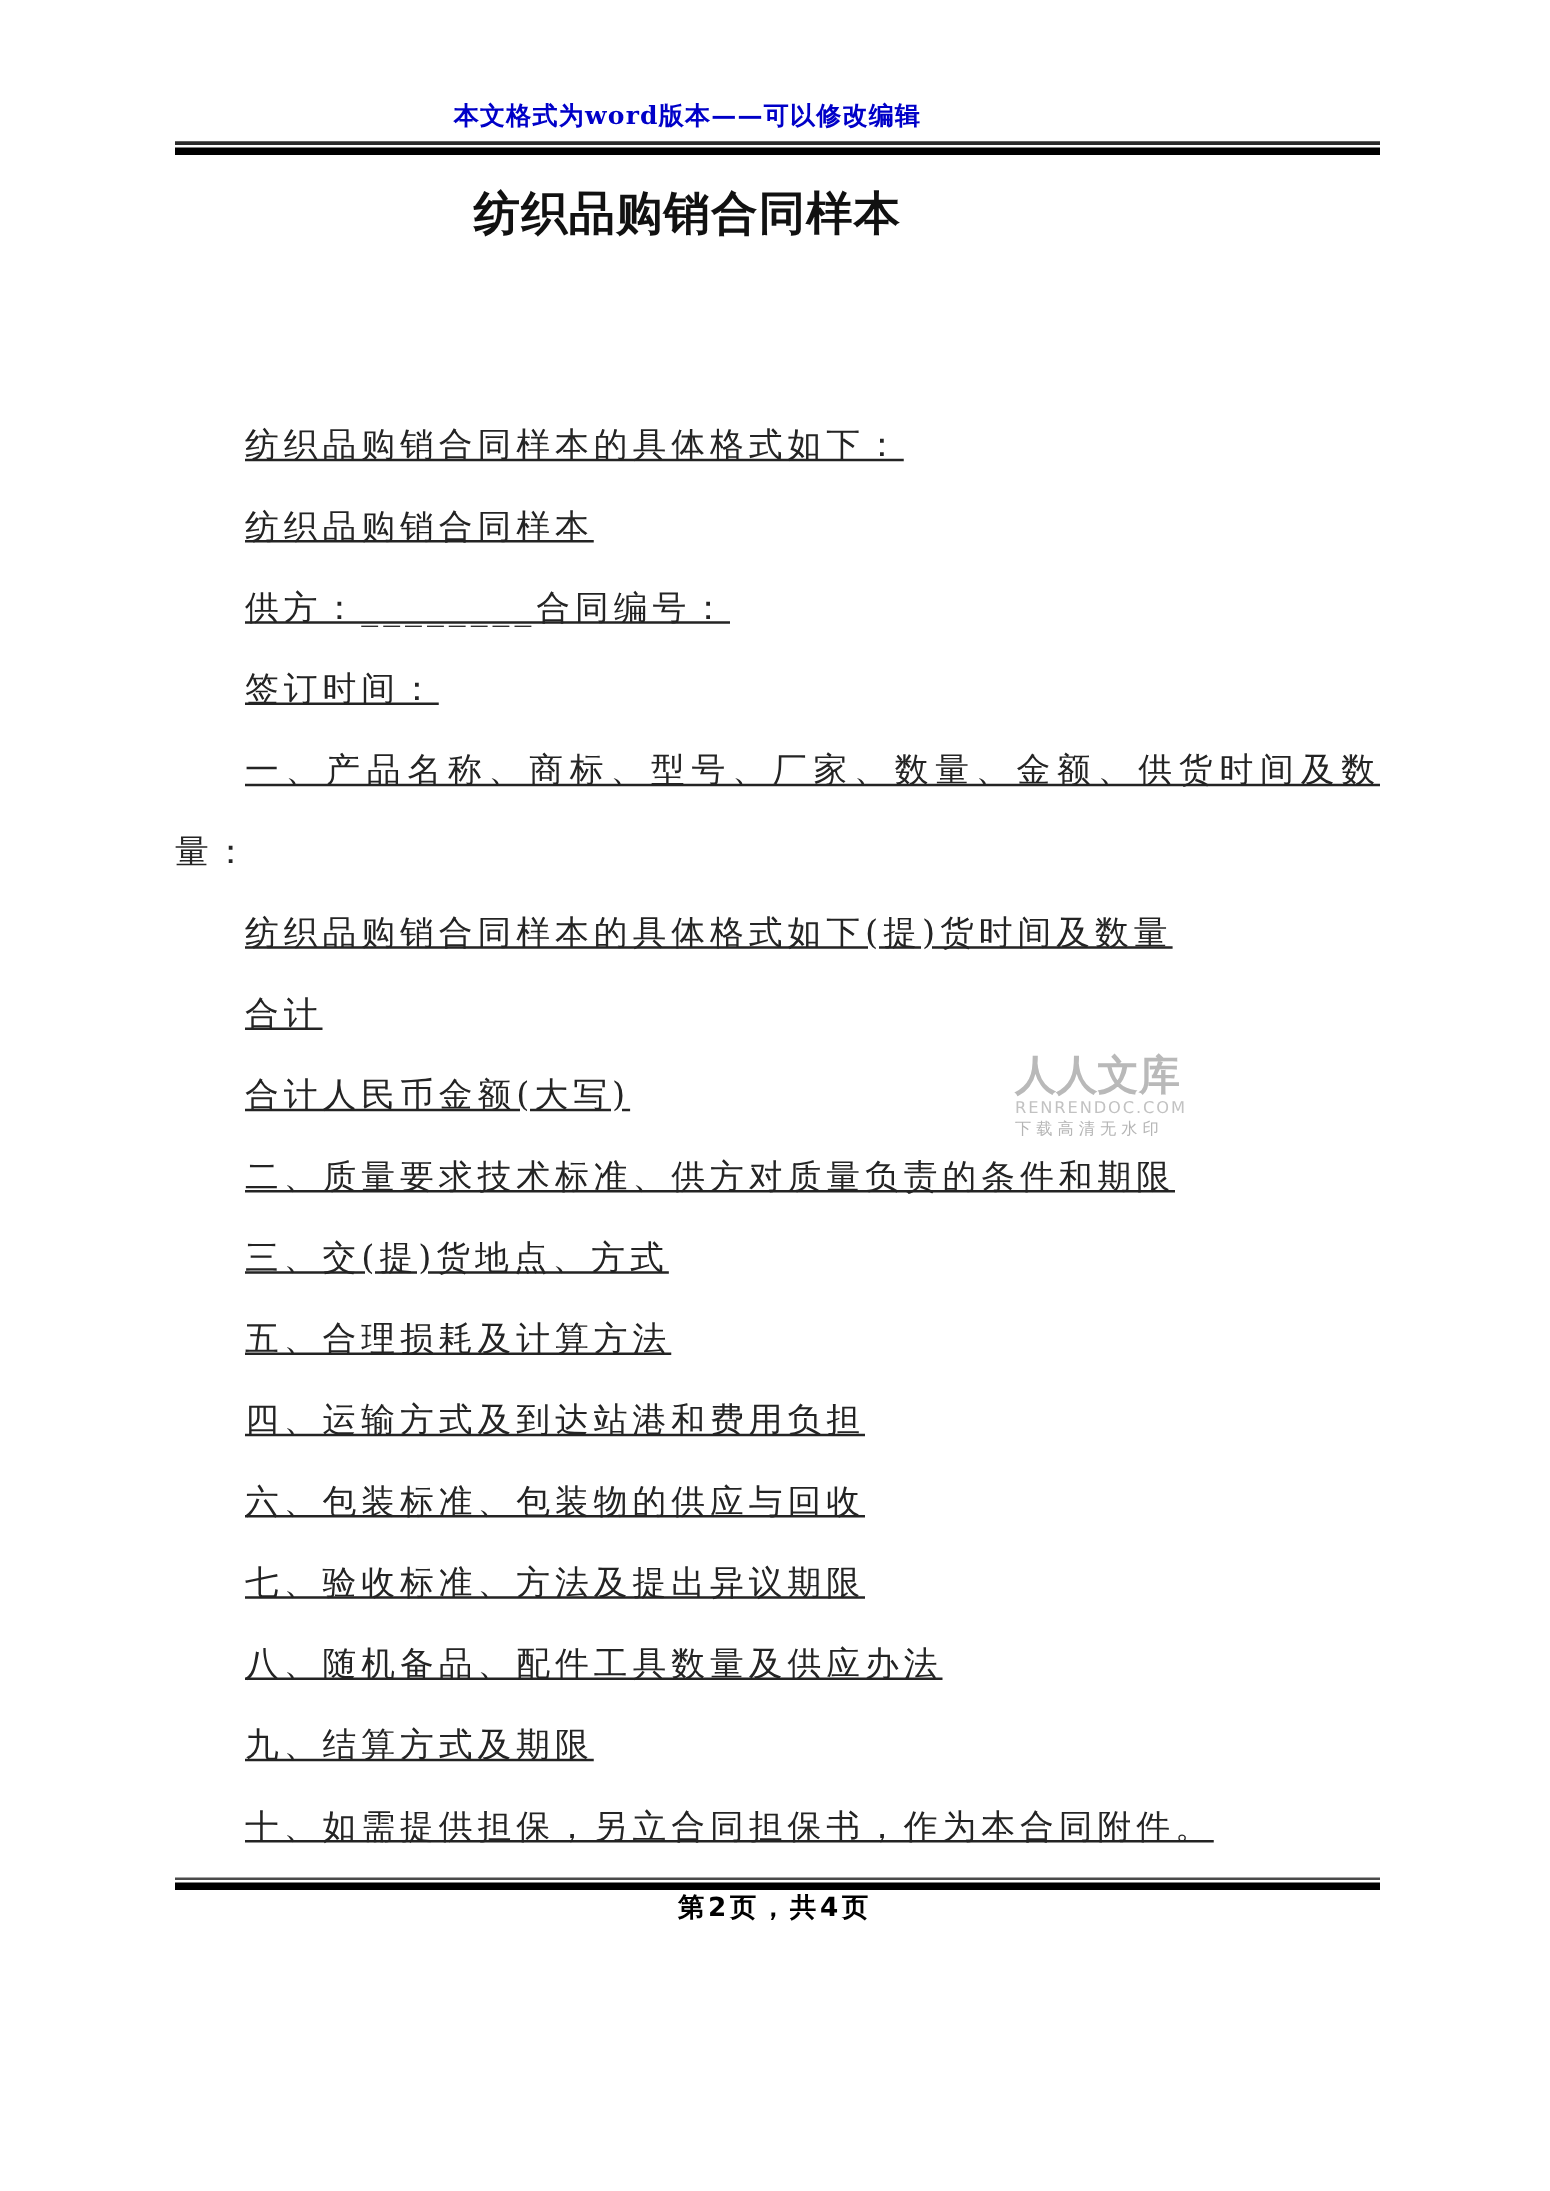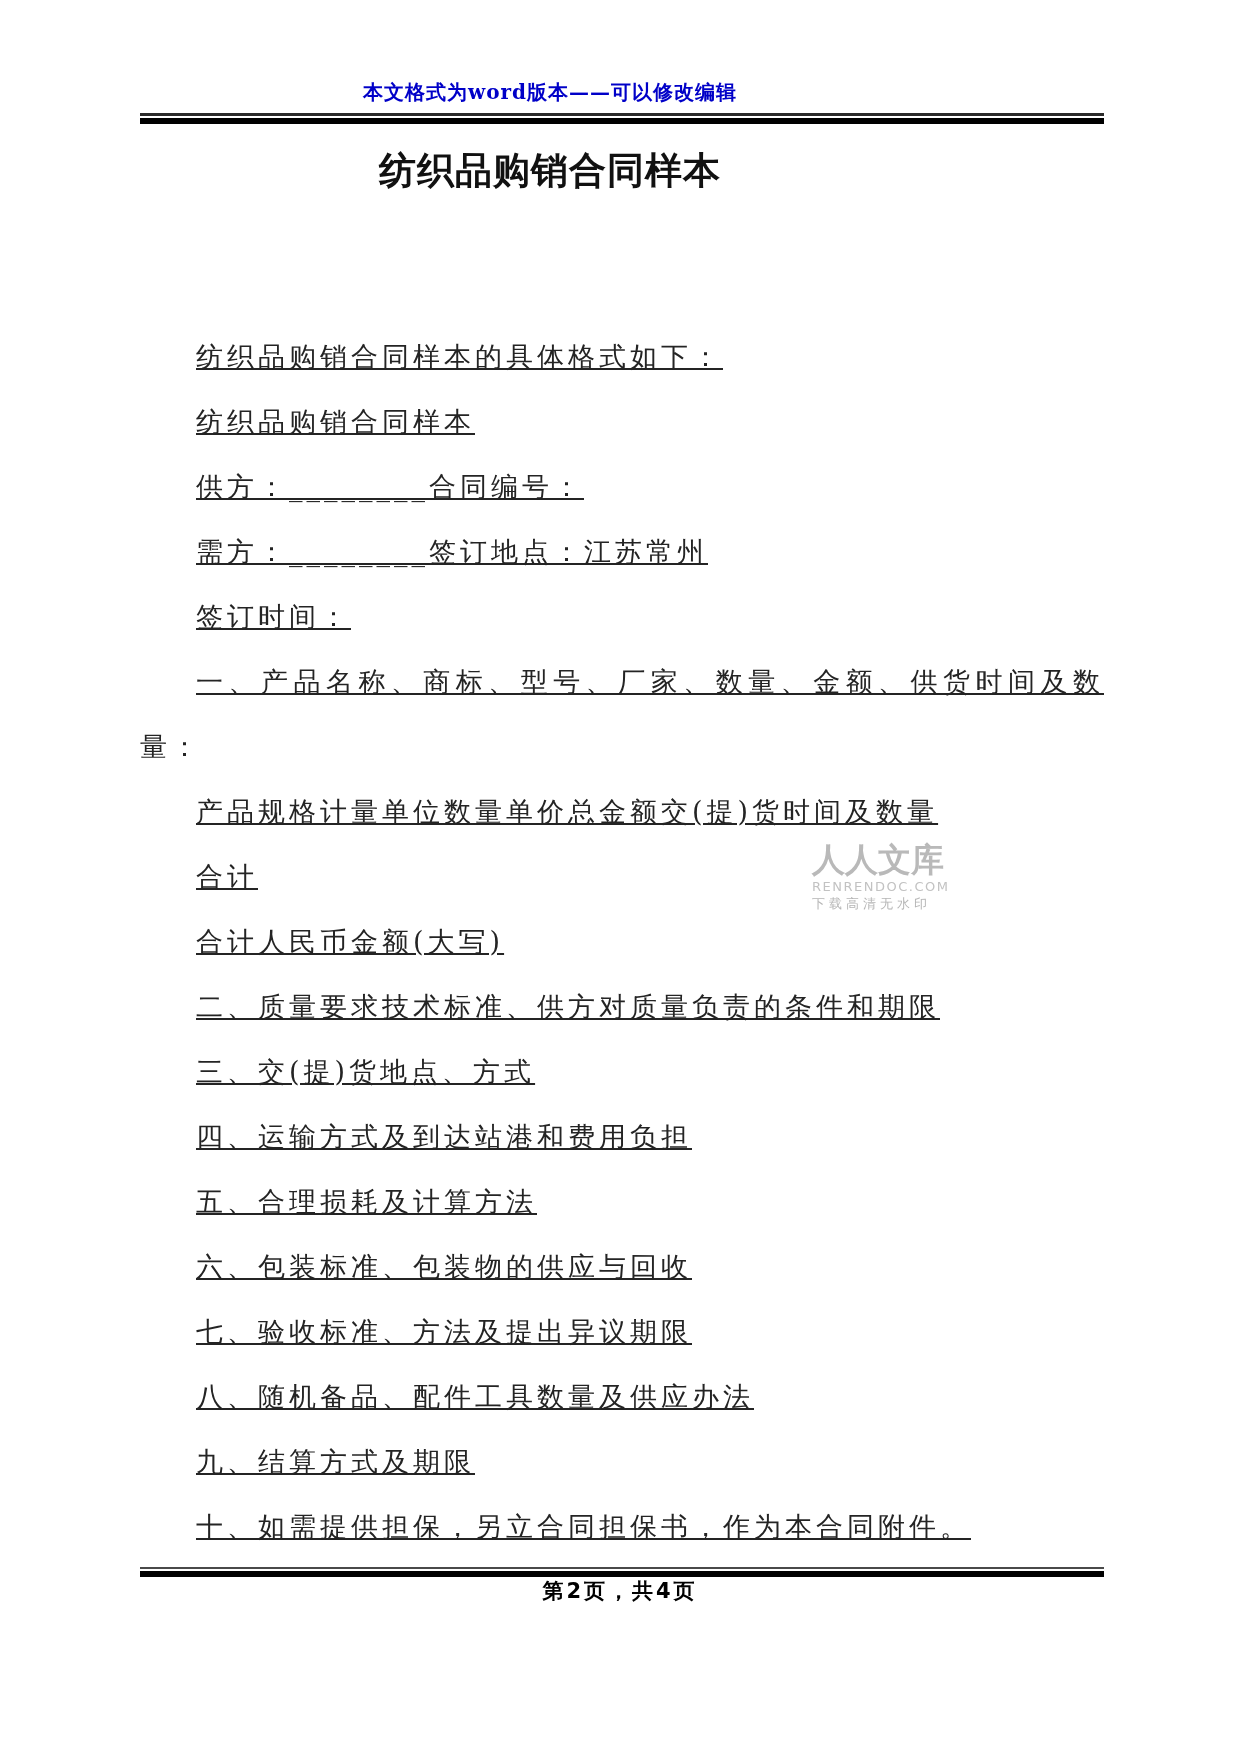--- a/index.html
+++ b/index.html
@@ -90,31 +90,30 @@
   <div class="rule rule-top-thick"></div>
 
   <div class="center-col">
     <h1 class="doc-title">纺织品购销合同样本</h1>
   </div>
 
   <div class="body-text">
     <div class="line indent">纺织品购销合同样本的具体格式如下：</div>
     <div class="line indent">纺织品购销合同样本</div>
     <div class="line indent">供方：________合同编号：</div>
-    <div class="line indent">需方：________签订地点：江苏常州</div>
     <div class="line indent">签订时间：</div>
     <div class="line indent justify">一、产品名称、商标、型号、厂家、数量、金额、供货时间及数</div>
     <div class="line">量：</div>
-    <div class="line indent">产品规格计量单位数量单价总金额交(提)货时间及数量</div>
+    <div class="line indent">纺织品购销合同样本的具体格式如下(提)货时间及数量</div>
     <div class="line indent">合计</div>
     <div class="line indent">合计人民币金额(大写)</div>
     <div class="line indent">二、质量要求技术标准、供方对质量负责的条件和期限</div>
     <div class="line indent">三、交(提)货地点、方式</div>
+    <div class="line indent">五、合理损耗及计算方法</div>
     <div class="line indent">四、运输方式及到达站港和费用负担</div>
-    <div class="line indent">五、合理损耗及计算方法</div>
     <div class="line indent">六、包装标准、包装物的供应与回收</div>
     <div class="line indent">七、验收标准、方法及提出异议期限</div>
     <div class="line indent">八、随机备品、配件工具数量及供应办法</div>
     <div class="line indent">九、结算方式及期限</div>
     <div class="line indent">十、如需提供担保，另立合同担保书，作为本合同附件。</div>
   </div>
 
   <div class="watermark">
     <div class="wm-brand">人人文库</div>
     <div class="wm-site">RENRENDOC.COM</div>

